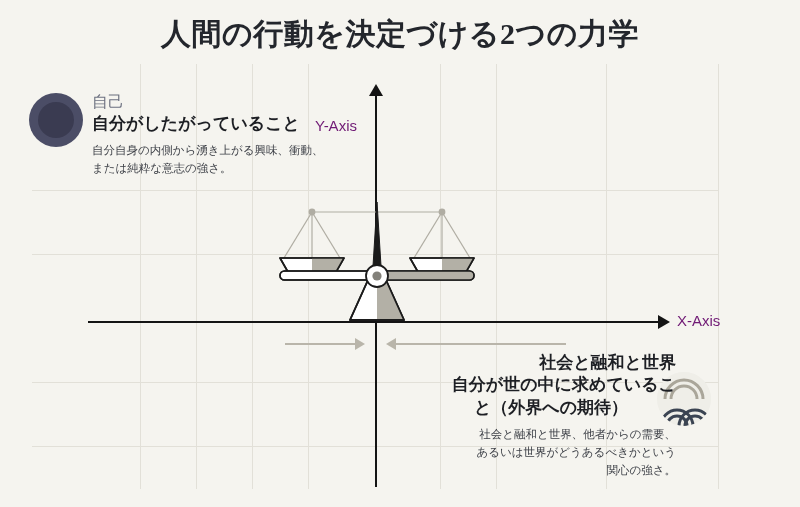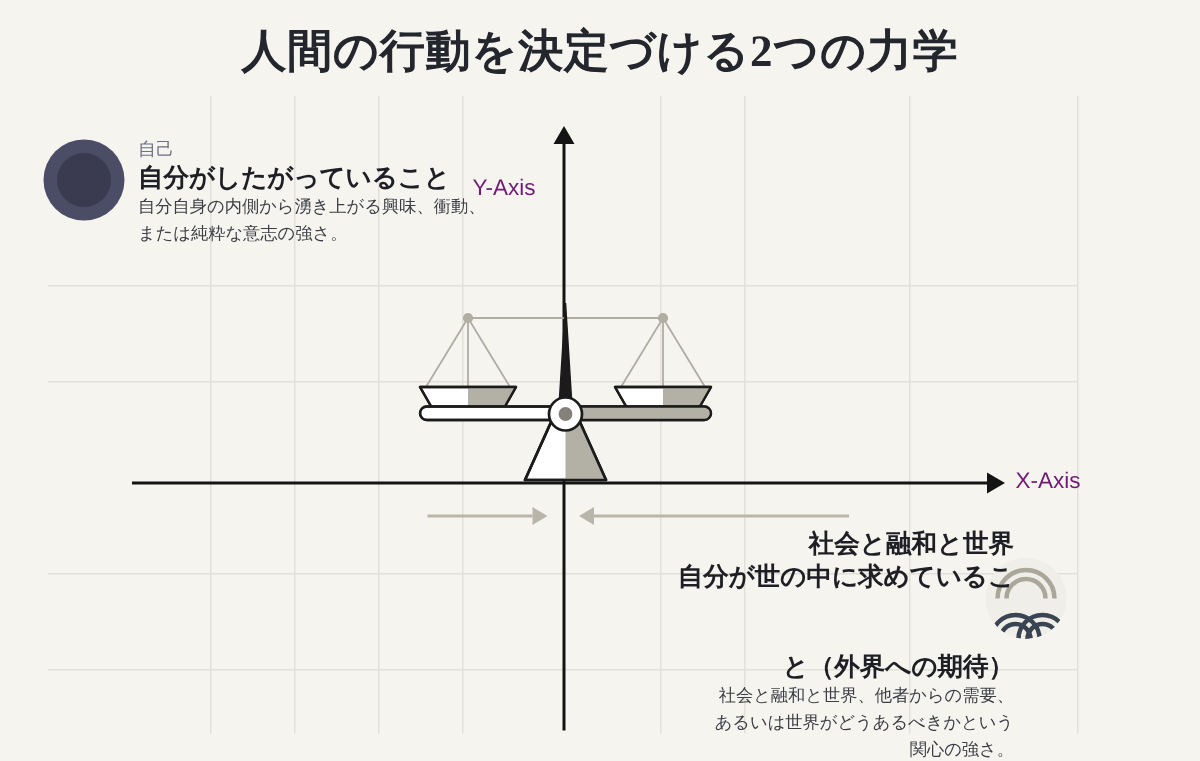--- a/index.html
+++ b/index.html
@@ -87,35 +87,36 @@
     border-bottom: 6px solid transparent;
     border-right: 10px solid #b9b5aa;
   }
 
   
   .blk { position: absolute; }
   .blk-left  { left: 92px; top: 92px;  width: 250px; text-align: left; }
   .blk-right { left: 426px; top: 352px; width: 250px; text-align: right; }
 
   .kicker {
-    font-size: 12px;
+    font-size: 16px;
     color: #6d7181;
     font-weight: 400;
     line-height: 1.25;
     margin: 0 0 1px 0;
   }
   .headline {
     font-size: 17px;
     font-weight: 700;
     color: #1d1f24;
     line-height: 1.32;
     margin: 0;
   }
   .blk-left .headline { text-indent: 0; }
   .desc {
+    margin-top: 7px;
     font-size: 11.5px;
     line-height: 1.55;
     color: #3b3e45;
   }
 
   
   .icon-circle {
     position: absolute;
     border-radius: 50%;
     overflow: hidden;
@@ -248,21 +249,21 @@
     <div class="headline">自分がしたがっていること</div>
     <div class="desc">
       <div>自分自身の内側から湧き上がる興味、衝動、</div>
       <div>または純粋な意志の強さ。</div>
     </div>
   </div>
 
   <div class="blk blk-right">
     <div class="headline">社会と融和と世界</div>
     <div class="headline">自分が世の中に求めているこ</div>
-    <div class="headline" style="text-align:right;margin-top:37px;">と（外界への期待）</div>
+    <div class="headline" style="text-align:center;">と（外界への期待）</div>
     <div class="desc">
       <div>社会と融和と世界、他者からの需要、</div>
       <div>あるいは世界がどうあるべきかという</div>
       <div>関心の強さ。</div>
     </div>
   </div>
 
 </div>
 
 </body></html>

